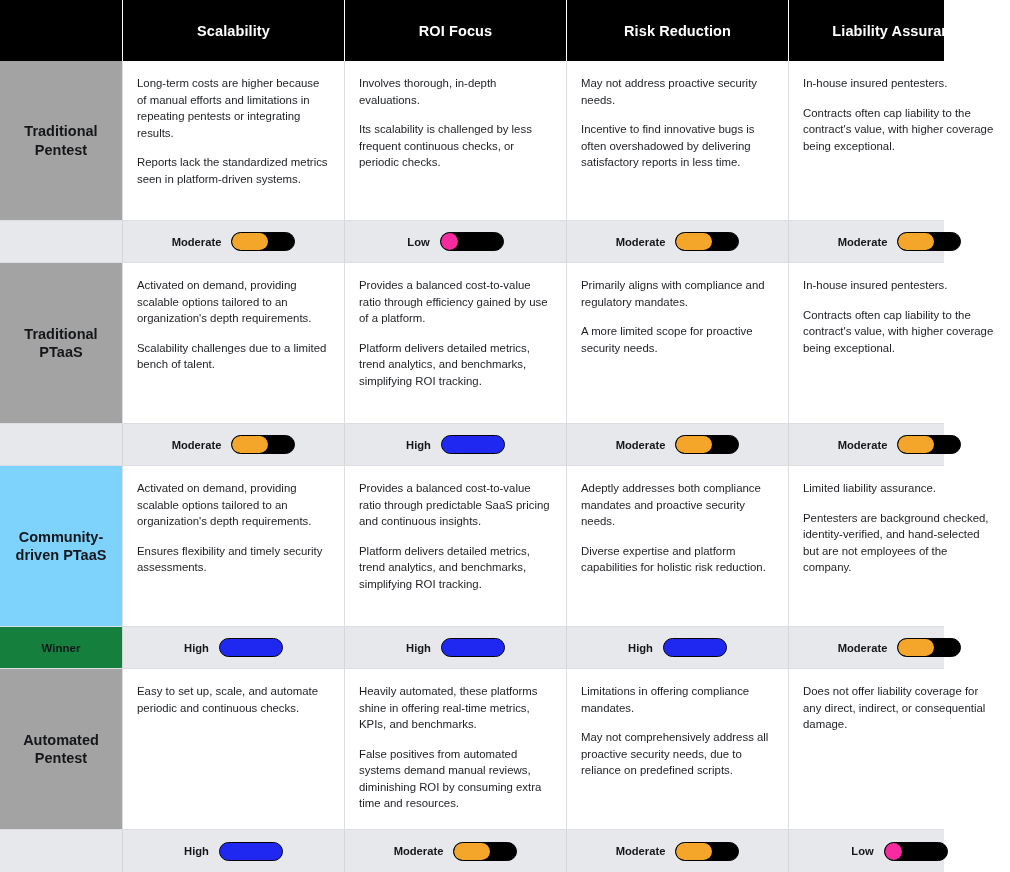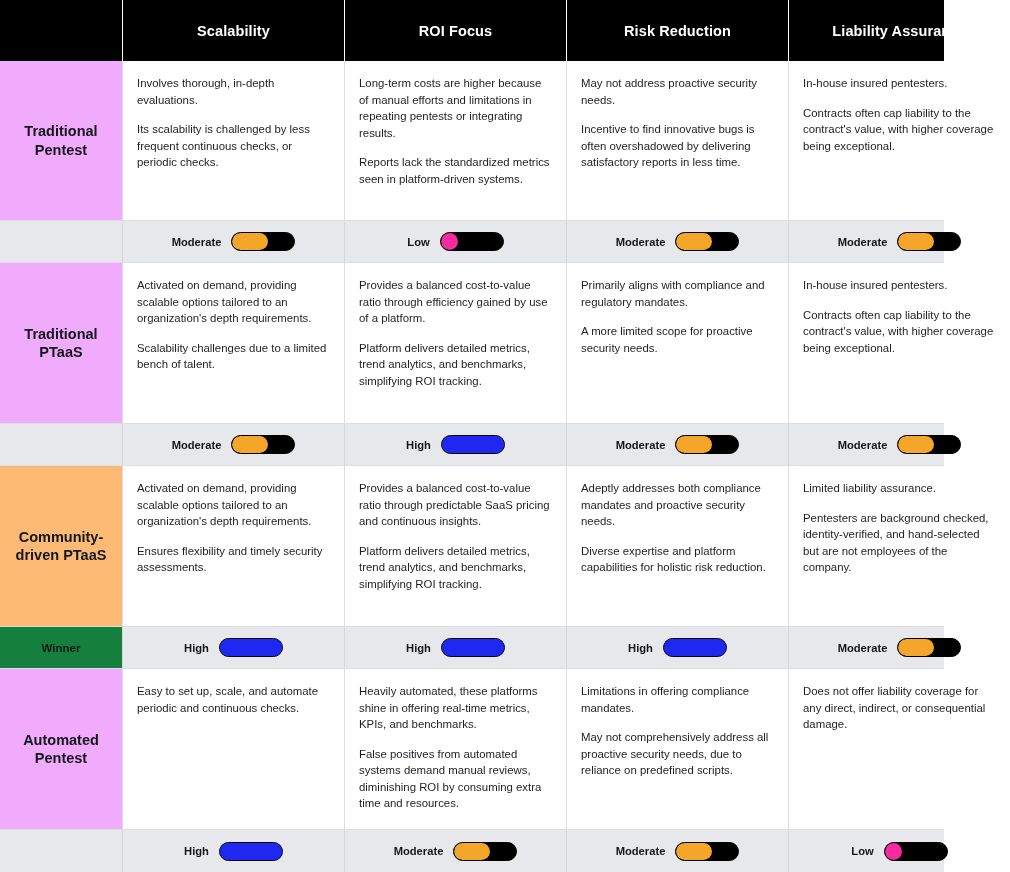--- a/index.html
+++ b/index.html
@@ -44,33 +44,33 @@
   .c4 { flex: 0 0 221px; }
 
   
   .content-row {
     display: flex;
     flex: 0 0 161px;
     border-bottom: 1px solid #dcdee3;
   }
   .content-row.r1 { flex: 0 0 160px; }
   .label-cell {
-    background: #f0abfc;
+    background: #a3a3a3;
     display: flex;
     align-items: center;
     justify-content: center;
     text-align: center;
     font-size: 14.5px;
     font-weight: bold;
     color: #14161a;
     line-height: 1.25;
     padding: 0 8px;
     border-right: 1px solid #dcdee3;
   }
-  .label-cell.green { background: #fdba74; }
+  .label-cell.green { background: #7dd3fc; }
   .text-cell {
     background: #ffffff;
     padding: 14px 16px 10px 14px;
     border-right: 1px solid #dcdee3;
     display: flex;
     flex-direction: column;
     gap: 13px;
   }
   .text-cell:last-child { border-right: none; }
   .text-cell p {
@@ -146,27 +146,27 @@
     <div class="head-cell c4">Liability Assurance</div>
   </div>
 
   <div class="content-row r1">
     <div class="label-cell c0">
       <span>
         <span>Traditional</span><br>
         <span>Pentest</span>
       </span>
     </div>
+    <div class="text-cell c2">
+      <p>Long-term costs are higher because of manual efforts and limitations in repeating pentests or integrating results.</p>
+      <p>Reports lack the standardized metrics seen in platform-driven systems.</p>
+    </div>
     <div class="text-cell c1">
       <p>Involves thorough, in-depth evaluations.</p>
       <p>Its scalability is challenged by less frequent continuous checks, or periodic checks.</p>
-    </div>
-    <div class="text-cell c2">
-      <p>Long-term costs are higher because of manual efforts and limitations in repeating pentests or integrating results.</p>
-      <p>Reports lack the standardized metrics seen in platform-driven systems.</p>
     </div>
     <div class="text-cell c3">
       <p>May not address proactive security needs.</p>
       <p>Incentive to find innovative bugs is often overshadowed by delivering satisfactory reports in less time.</p>
     </div>
     <div class="text-cell c4">
       <p>In-house insured pentesters.</p>
       <p>Contracts often cap liability to the contract's value, with higher coverage being exceptional.</p>
     </div>
   </div>

